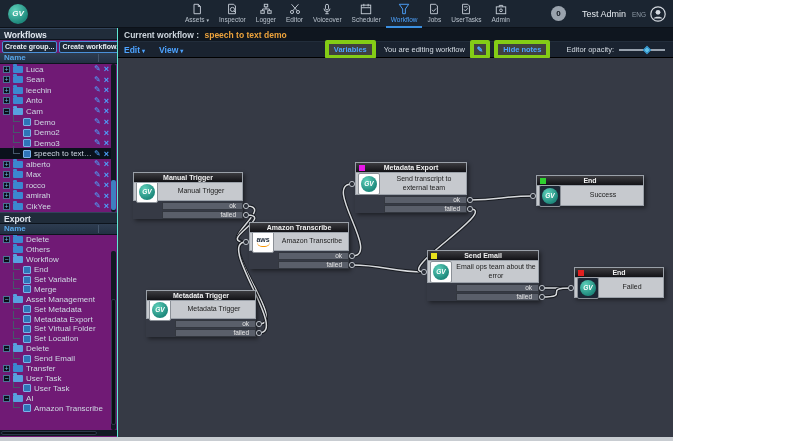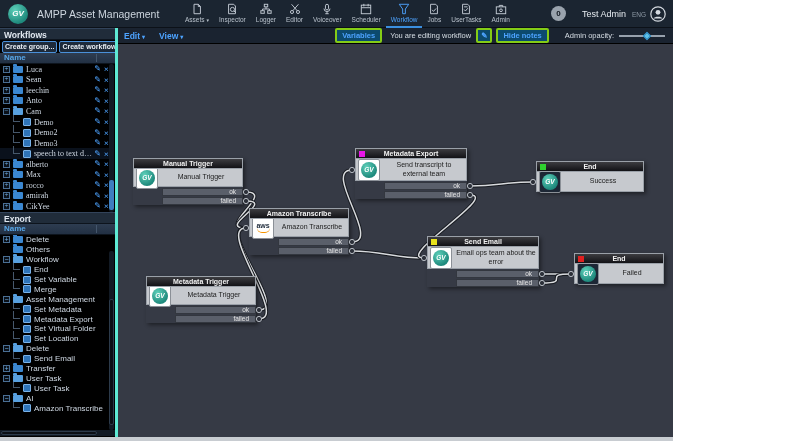--- a/index.html
+++ b/index.html
@@ -25,37 +25,37 @@
   .nav-caret{font-size:5px;margin-left:2px;}
   .user-area{margin-left:auto;display:flex;align-items:center;padding-right:7px;}
   .badge{width:15px;height:15px;border-radius:50%;background:#9aa3ad;color:#10161e;font-size:8px;font-weight:bold;
          display:flex;align-items:center;justify-content:center;margin-right:16px;}
   .user-name{color:#e6ebf0;font-size:9px;white-space:nowrap;}
   .user-lang{color:#8f9aa6;font-size:6.5px;margin:2px 4px 0 6px;}
   .avatar{width:16px;height:16px;flex:none;}
 
   
   .content{display:flex;height:409px;}
-  .sidebar{width:118px;flex:none;background:#000000;position:relative;border-right:3px solid #5eead4;box-sizing:border-box;overflow:hidden;}
+  .sidebar{width:118px;flex:none;background:#701a75;position:relative;border-right:1px solid #5eead4;box-sizing:border-box;overflow:hidden;}
   .main{flex:1;position:relative;background:#363a45;overflow:hidden;}
 
   
   .panel-header{height:12px;line-height:12px;background:#202c3a;border-top:1px solid #32435a;border-bottom:1px solid #0d141d;
                 color:#dfe6ee;font-size:8.5px;font-weight:bold;padding-left:4px;box-sizing:border-box;}
   .btn-row{height:13px;display:flex;gap:2px;align-items:center;padding:0 2px;}
   .btn-row button{font-family:inherit;font-size:7px;font-weight:bold;color:#e8eef4;background:#1d2a3a;
                   border:1px solid #4a90d9;border-radius:2px;padding:1px 2px;line-height:8px;white-space:nowrap;cursor:pointer;}
   .name-header{height:11px;line-height:10px;background:linear-gradient(#2e3d51,#223043);color:#58a7e8;font-size:8px;font-weight:bold;
                padding-left:4px;border-bottom:1px solid #0d141d;box-sizing:border-box;position:relative;}
   .name-header::after{content:"";position:absolute;right:18px;top:1px;bottom:1px;border-left:1px solid #44566c;}
   .tree{position:relative;overflow:hidden;width:112px;}
   #workflow-tree{height:148px;}
   #actions-tree{height:179px;}
   .tree-row{display:flex;align-items:center;padding:0 3px;color:#cfd8e3;font-size:8px;white-space:nowrap;cursor:pointer;box-sizing:border-box;}
-  #workflow-tree .tree-row{height:10.55px;font-family:Liberation Serif, serif;}
+  #workflow-tree .tree-row{height:10.55px;}
   #actions-tree .tree-row{height:9.9px;}
   .tree-row.selected{background:#0a111c;}
   .expander{width:7px;height:7px;flex:none;background:#0a1018;border:1px solid #4a6f94;color:#6fb3e8;font-size:7px;line-height:5px;
             text-align:center;margin-right:3px;box-sizing:border-box;}
   .elbow{width:7px;height:8px;flex:none;border-left:1px solid #46586c;border-bottom:1px solid #46586c;
          margin:-5px 3px 3px 10px;box-sizing:border-box;}
   .spacer9{width:10px;flex:none;}
   .tico-folder,.tico-folder-open{width:10px;height:7px;flex:none;background:#3b87d0;border-radius:1px;position:relative;margin-right:3px;}
   .tico-folder::before,.tico-folder-open::before{content:"";position:absolute;left:0;top:-2px;width:4px;height:2px;background:inherit;border-radius:1px 1px 0 0;}
   .tico-folder-open{background:#58a0df;}
@@ -75,22 +75,22 @@
   .h-thumb{position:absolute;left:1px;top:1px;width:96px;height:4px;background:#0b0f15;border:1px solid #2c3a4a;border-radius:2px;box-sizing:border-box;}
 
   
   .wf-titlebar{height:14px;line-height:14px;background:#0f161f;border-bottom:1px solid #222d3b;padding-left:6px;font-size:8.5px;box-sizing:border-box;}
   .wf-label{color:#ccd4dc;font-weight:bold;}
   .wf-name{color:#eda33c;font-weight:bold;margin-left:3px;}
   .menubar{height:16px;background:#1a2330;border-bottom:1px solid #000;display:flex;align-items:center;padding:0 8px 0 6px;box-sizing:border-box;}
   .menu-item{color:#4da3ff;font-size:8.5px;font-weight:bold;margin-right:14px;cursor:pointer;}
   .menu-item .caret{font-size:6px;margin-left:2px;}
   .mb-spacer{flex:1;}
-  .variables-btn,.hide-notes-btn,.pencil-btn{font-family:inherit;font-size:7.5px;font-weight:bold;color:#4da3ff;background:#0c4a6e;
-      border:2px solid #84cc16;border-radius:2px;padding:1px 5px;line-height:9px;cursor:pointer;white-space:nowrap;}
+  .variables-btn,.hide-notes-btn,.pencil-btn{font-family:inherit;font-size:7.5px;font-weight:bold;color:#4da3ff;background:#404040;
+      border:4px solid #84cc16;border-radius:2px;padding:1px 5px;line-height:9px;cursor:pointer;white-space:nowrap;}
   .editing-note{color:#d6dde4;font-size:7.5px;margin:0 5px 0 8px;white-space:nowrap;}
   .pencil-btn{padding:1px 3px;margin-right:4px;}
   .opacity-label{color:#d6dde4;font-size:7.5px;margin-left:16px;white-space:nowrap;}
   .slider{position:relative;width:46px;height:10px;margin-left:5px;cursor:pointer;}
   .slider-track{position:absolute;left:0;right:0;top:4px;height:2px;background:#97a1ad;}
   .slider-thumb{position:absolute;left:55%;top:2px;width:6px;height:6px;background:#5ec1e8;border:1px solid #2980b9;
                 transform:rotate(45deg);box-sizing:border-box;}
 
   
   .canvas{position:relative;width:554px;height:379px;background:#363a45;}
@@ -116,21 +116,20 @@
 <body>
 
 <div class="page">
   <div class="app">
 
     <header class="navbar">
       <div class="brand">
         <div class="gv-logo">
             <span>GV</span>
           </div>
-        <div class="app-title">AMPP Asset Management</div>
       </div>
       <nav class="nav-items" id="nav-items">
           <div class="nav-item">
             <span class="nav-icon">
               <svg width="12" height="12" viewBox="0 0 14 14">
                 <path d="M3.5 1.5h5l2.5 2.5v8.5h-7.5z" stroke="#c3cbd4" stroke-width="1.1" fill="none"></path>
                 <path d="M8.5 1.5v2.5h2.5" stroke="#c3cbd4" stroke-width="1.1" fill="none"></path>
               </svg>
             </span>
             <span class="nav-label">Assets<span class="nav-caret">▾</span></span>
@@ -473,29 +472,33 @@
           </div>
         <div class="v-scrollbar" style="top:223px;height:179px;">
           <div class="v-thumb" style="top:48px;height:126px;background:#0b0f15;border:1px solid #2c3a4a;box-sizing:border-box;"></div>
         </div>
         <div class="h-scrollbar">
             <div class="h-thumb"></div>
           </div>
       </aside>
 
       <main class="main">
+        <div class="wf-titlebar">
+          <span class="wf-label">Current workflow :</span>
+          <span class="wf-name">speech to text demo</span>
+        </div>
         <div class="menubar">
           <div class="menu-item"><span>Edit</span><span class="caret">▾</span></div>
           <div class="menu-item"><span>View</span><span class="caret">▾</span></div>
           <div class="mb-spacer"></div>
           <button class="variables-btn">Variables</button>
           <span class="editing-note">You are editing workflow</span>
           <button class="pencil-btn">✎</button>
           <button class="hide-notes-btn">Hide notes</button>
-          <span class="opacity-label">Admin opacity:</span>
+          <span class="opacity-label">Editor opacity:</span>
           <div class="slider">
             <div class="slider-track"></div>
             <div class="slider-thumb"></div>
           </div>
         </div>
         <div class="canvas">
           <svg id="wires" width="554" height="379" viewBox="0 0 554 379">
               <path d="M128,148 C158,148 98,184 128,184" fill="none" stroke="#171a20" stroke-width="3.4"></path>
               <path d="M128,148 C158,148 98,184 128,184" fill="none" stroke="#d8dadd" stroke-width="1.5"></path>
               <path d="M128,157 C158,157 98,184 128,184" fill="none" stroke="#171a20" stroke-width="3.4"></path>

